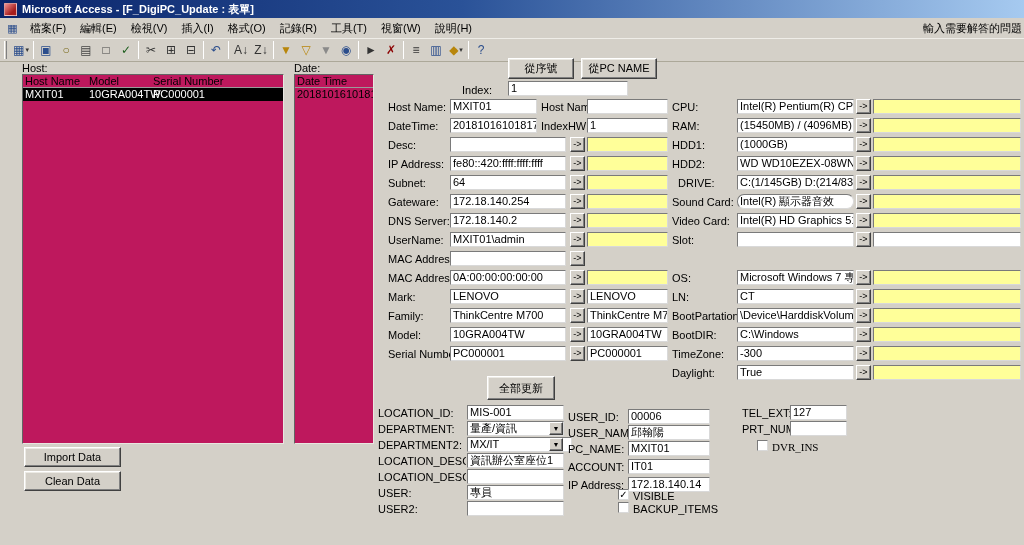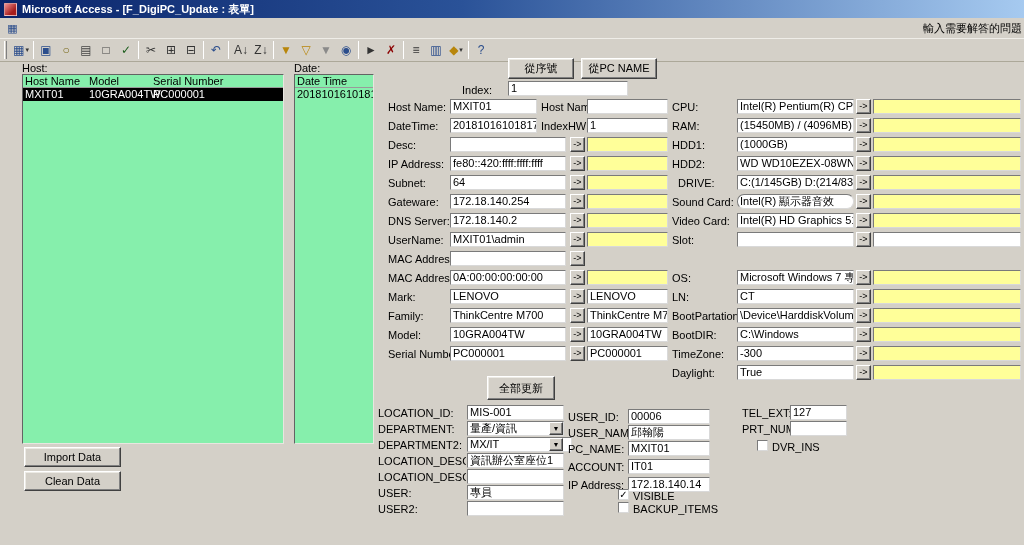--- a/index.html
+++ b/index.html
@@ -24,21 +24,21 @@
   .grip{width:3px;height:18px;border-left:1px solid #fff;border-right:1px solid #808080;margin:0 4px 0 2px}
   .tb-icons{display:flex;align-items:center}
   .tb-btn{width:20px;height:20px;display:inline-flex;align-items:center;justify-content:center;
     font-size:12px;line-height:20px;color:#333;cursor:default}
   .tb-dd{font-size:7px;margin-left:1px;color:#333}
   .tb-sep{width:1px;height:18px;background:#808080;border-right:1px solid #fff;margin:0 2px}
 
   .flabel{position:absolute;white-space:nowrap;line-height:12px}
   .flabel.clip{overflow:hidden;width:88px}
 
-  .listbox{position:absolute;background:#86efac;border:1px solid;border-color:#636363 #e8e6e0 #e8e6e0 #636363;overflow:hidden}
+  .listbox{position:absolute;background:#be185d;border:1px solid;border-color:#636363 #e8e6e0 #e8e6e0 #636363;overflow:hidden}
   .list-row{position:relative;height:13px;line-height:13px;width:100%}
   .list-header-row{border-bottom:1px solid #9a9a9a}
   .list-col{position:absolute;top:0;white-space:nowrap}
   .sel-row{background:#000;color:#fff}
 
   .field{position:absolute;height:15px;background:#fff;border:1px solid;border-color:#7a7a7a #d9d9d9 #d9d9d9 #7a7a7a;
     line-height:13px;padding:0 2px;overflow:hidden;white-space:nowrap}
   .yellow{background:var(--yellow,#ffff99)}
 
   .arrowbtn{position:absolute;width:15px;height:15px;background:var(--winbg,#d4d0c8);
@@ -61,20 +61,31 @@
 <body>
 
 <div id="win" style="--winbg: #d4d0c8; --yellow: #ffff99; --tb1: #0a246a; --tb2: #a6caf0;">
   <div class="titlebar">
     <span class="app-icon"></span>
     <span class="title-text">Microsoft Access - [F_DigiPC_Update : 表單]</span>
   </div>
 
   <div class="menubar">
     <span class="child-icon">▦</span>
+    <span class="menu-items">
+        <span class="menu-item">檔案(F)</span>
+        <span class="menu-item">編輯(E)</span>
+        <span class="menu-item">檢視(V)</span>
+        <span class="menu-item">插入(I)</span>
+        <span class="menu-item">格式(O)</span>
+        <span class="menu-item">記錄(R)</span>
+        <span class="menu-item">工具(T)</span>
+        <span class="menu-item">視窗(W)</span>
+        <span class="menu-item">說明(H)</span>
+      </span>
     <span class="helpbox">輸入需要解答的問題</span>
   </div>
 
   <div class="toolbar">
     <span class="grip"></span>
     <span class="tb-icons">
         <span class="tb-btn" style="color: rgb(43, 77, 140);">▦<span class="tb-dd">▾</span></span>
         <span class="tb-sep"></span>
         <span class="tb-btn" style="color: rgb(43, 77, 140);">▣</span>
         <span class="tb-btn" style="color: rgb(122, 106, 26);">○</span>
@@ -278,15 +289,15 @@
       <div class="field" style="left: 628px; top: 477px; width: 82px;">172.18.140.14</div>
       <div class="flabel" style="left: 742px; top: 407px;">TEL_EXT:</div>
       <div class="field" style="left: 790px; top: 405px; width: 57px;">127</div>
       <div class="flabel" style="left: 742px; top: 423px;">PRT_NUM:</div>
       <div class="field" style="left: 790px; top: 421px; width: 57px;"></div>
       <div class="cb" style="left: 618px; top: 489px;">✓</div>
       <div class="flabel" style="left: 633px; top: 490px;">VISIBLE</div>
       <div class="cb" style="left: 618px; top: 502px;"></div>
       <div class="flabel" style="left: 633px; top: 503px;">BACKUP_ITEMS</div>
       <div class="cb" style="left: 757px; top: 440px;"></div>
-      <div class="flabel" style="left: 772px; top: 441px;">DVR_INS</div>
+      <div class="flabel" style="left: 772px; top: 441px; font-family: Liberation Serif, serif;">DVR_INS</div>
     </div>
 </div>
 
 </body></html>

